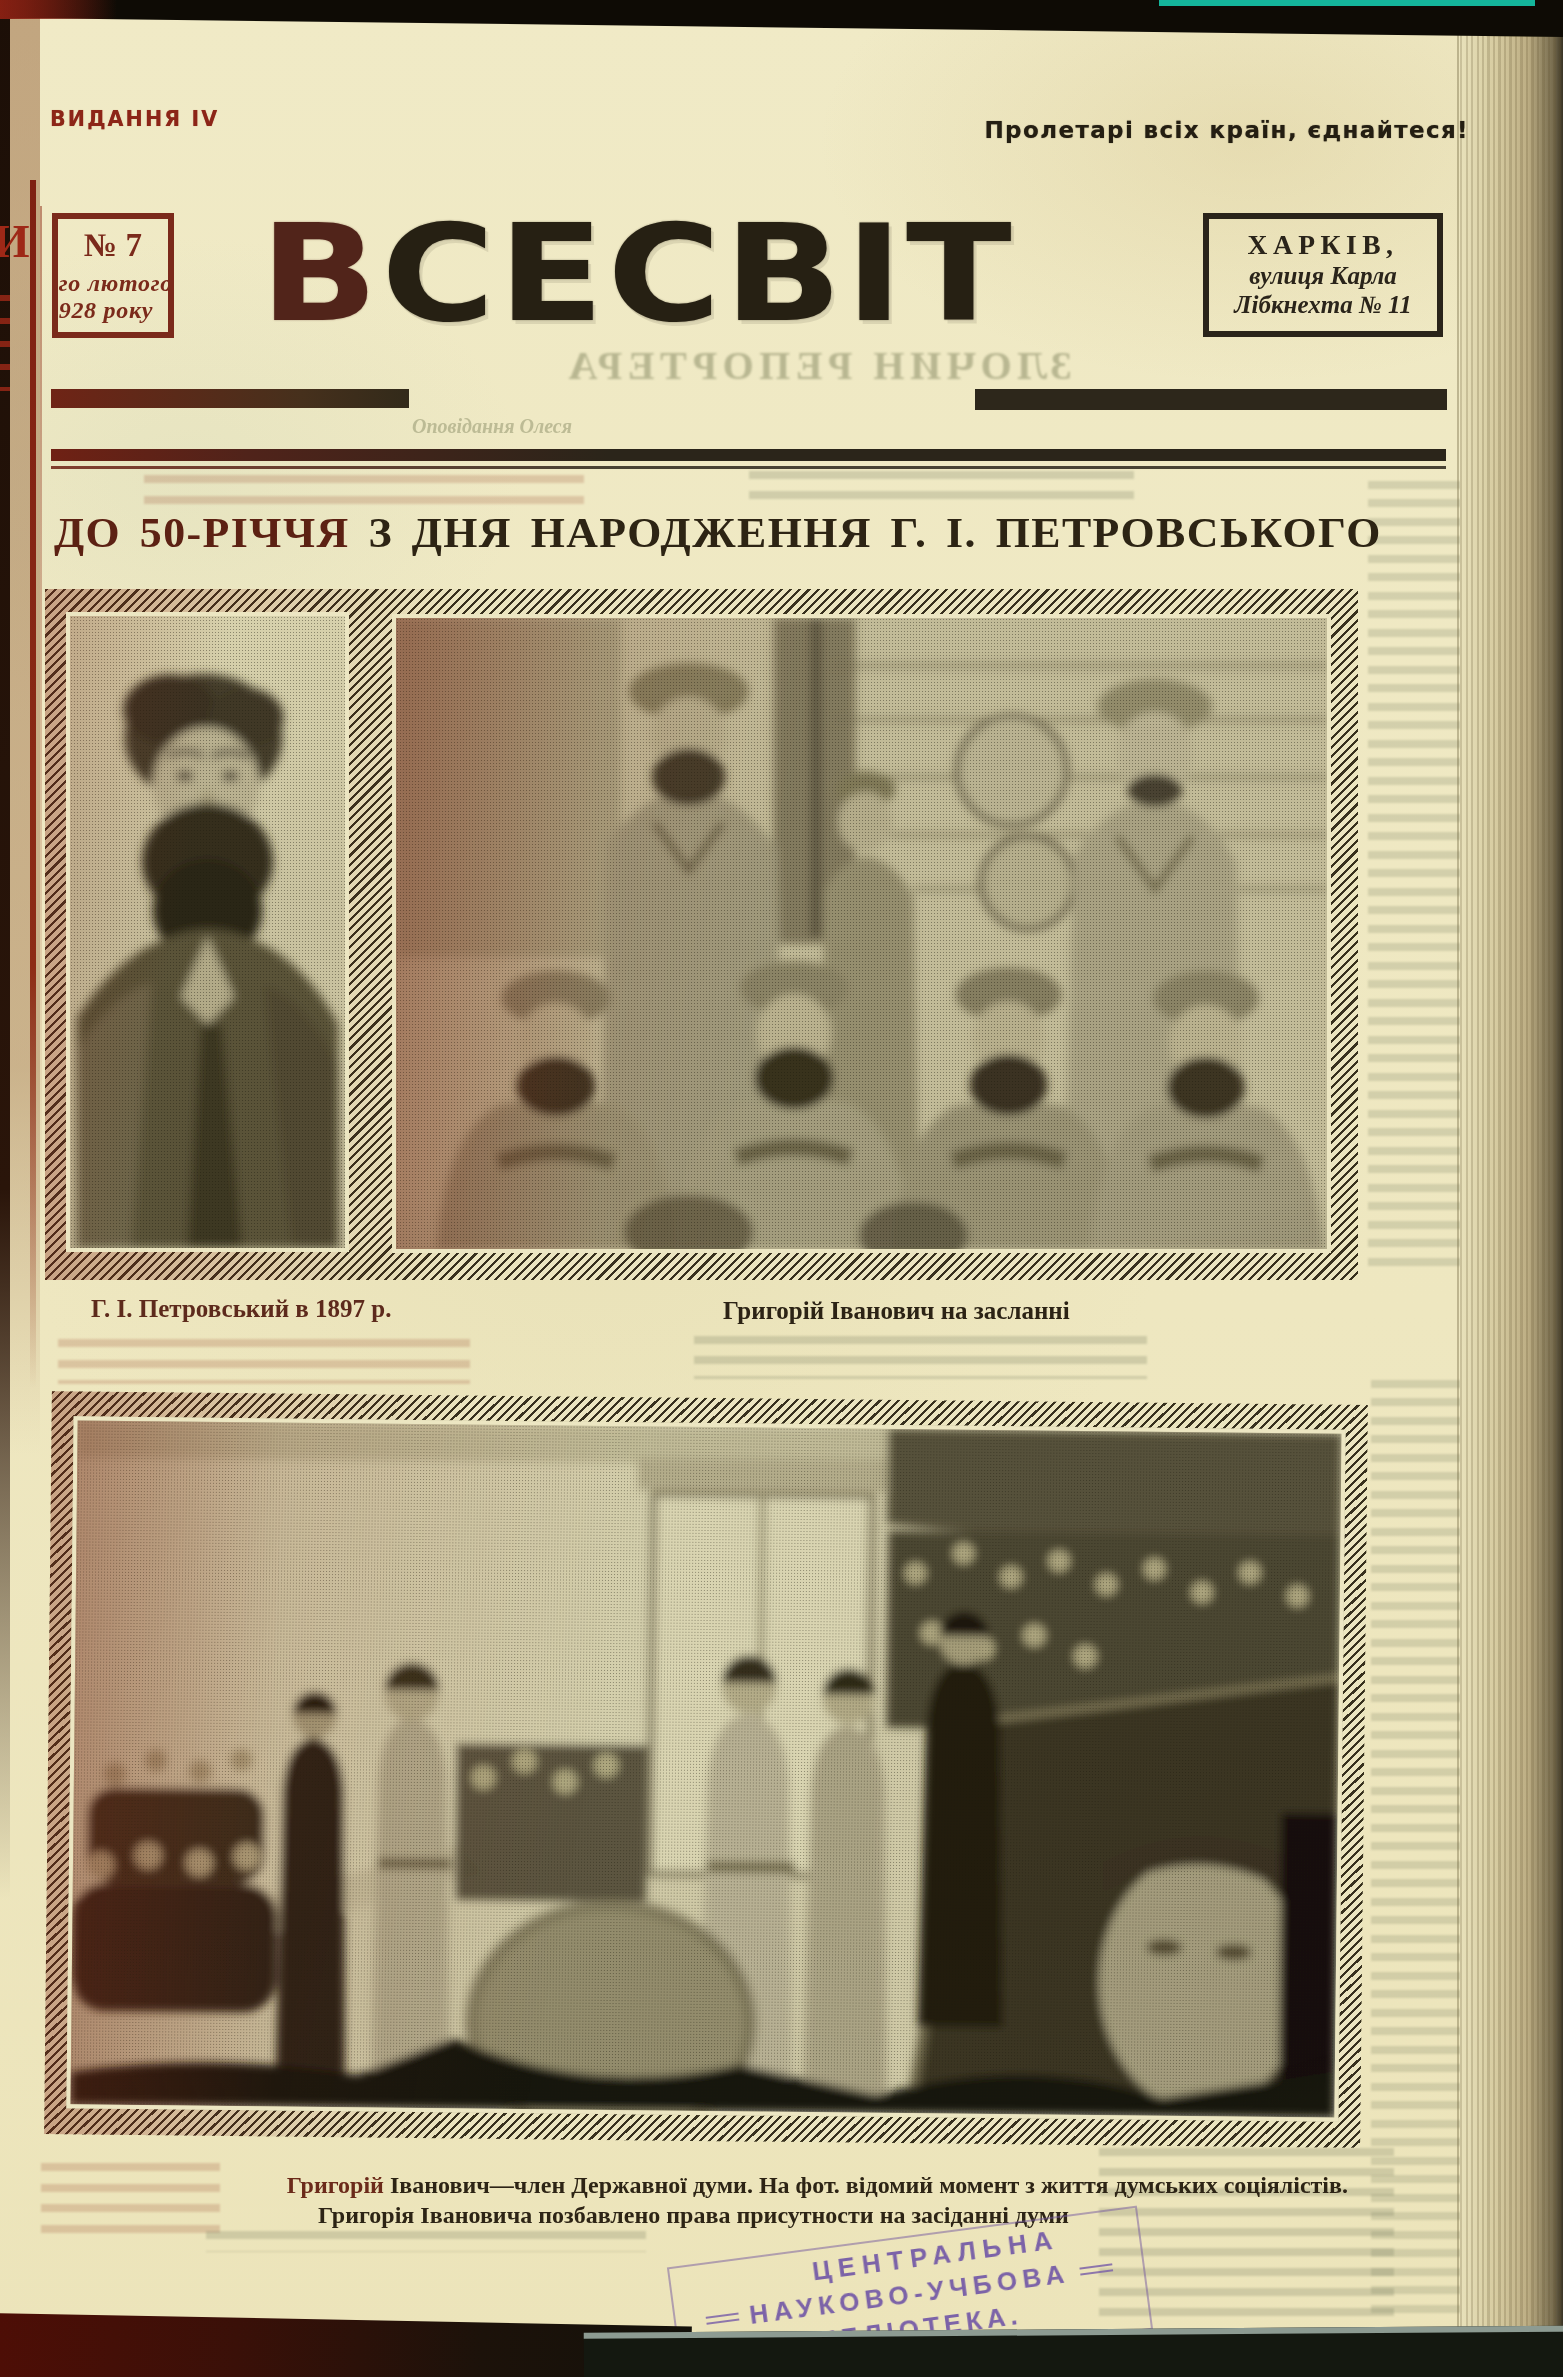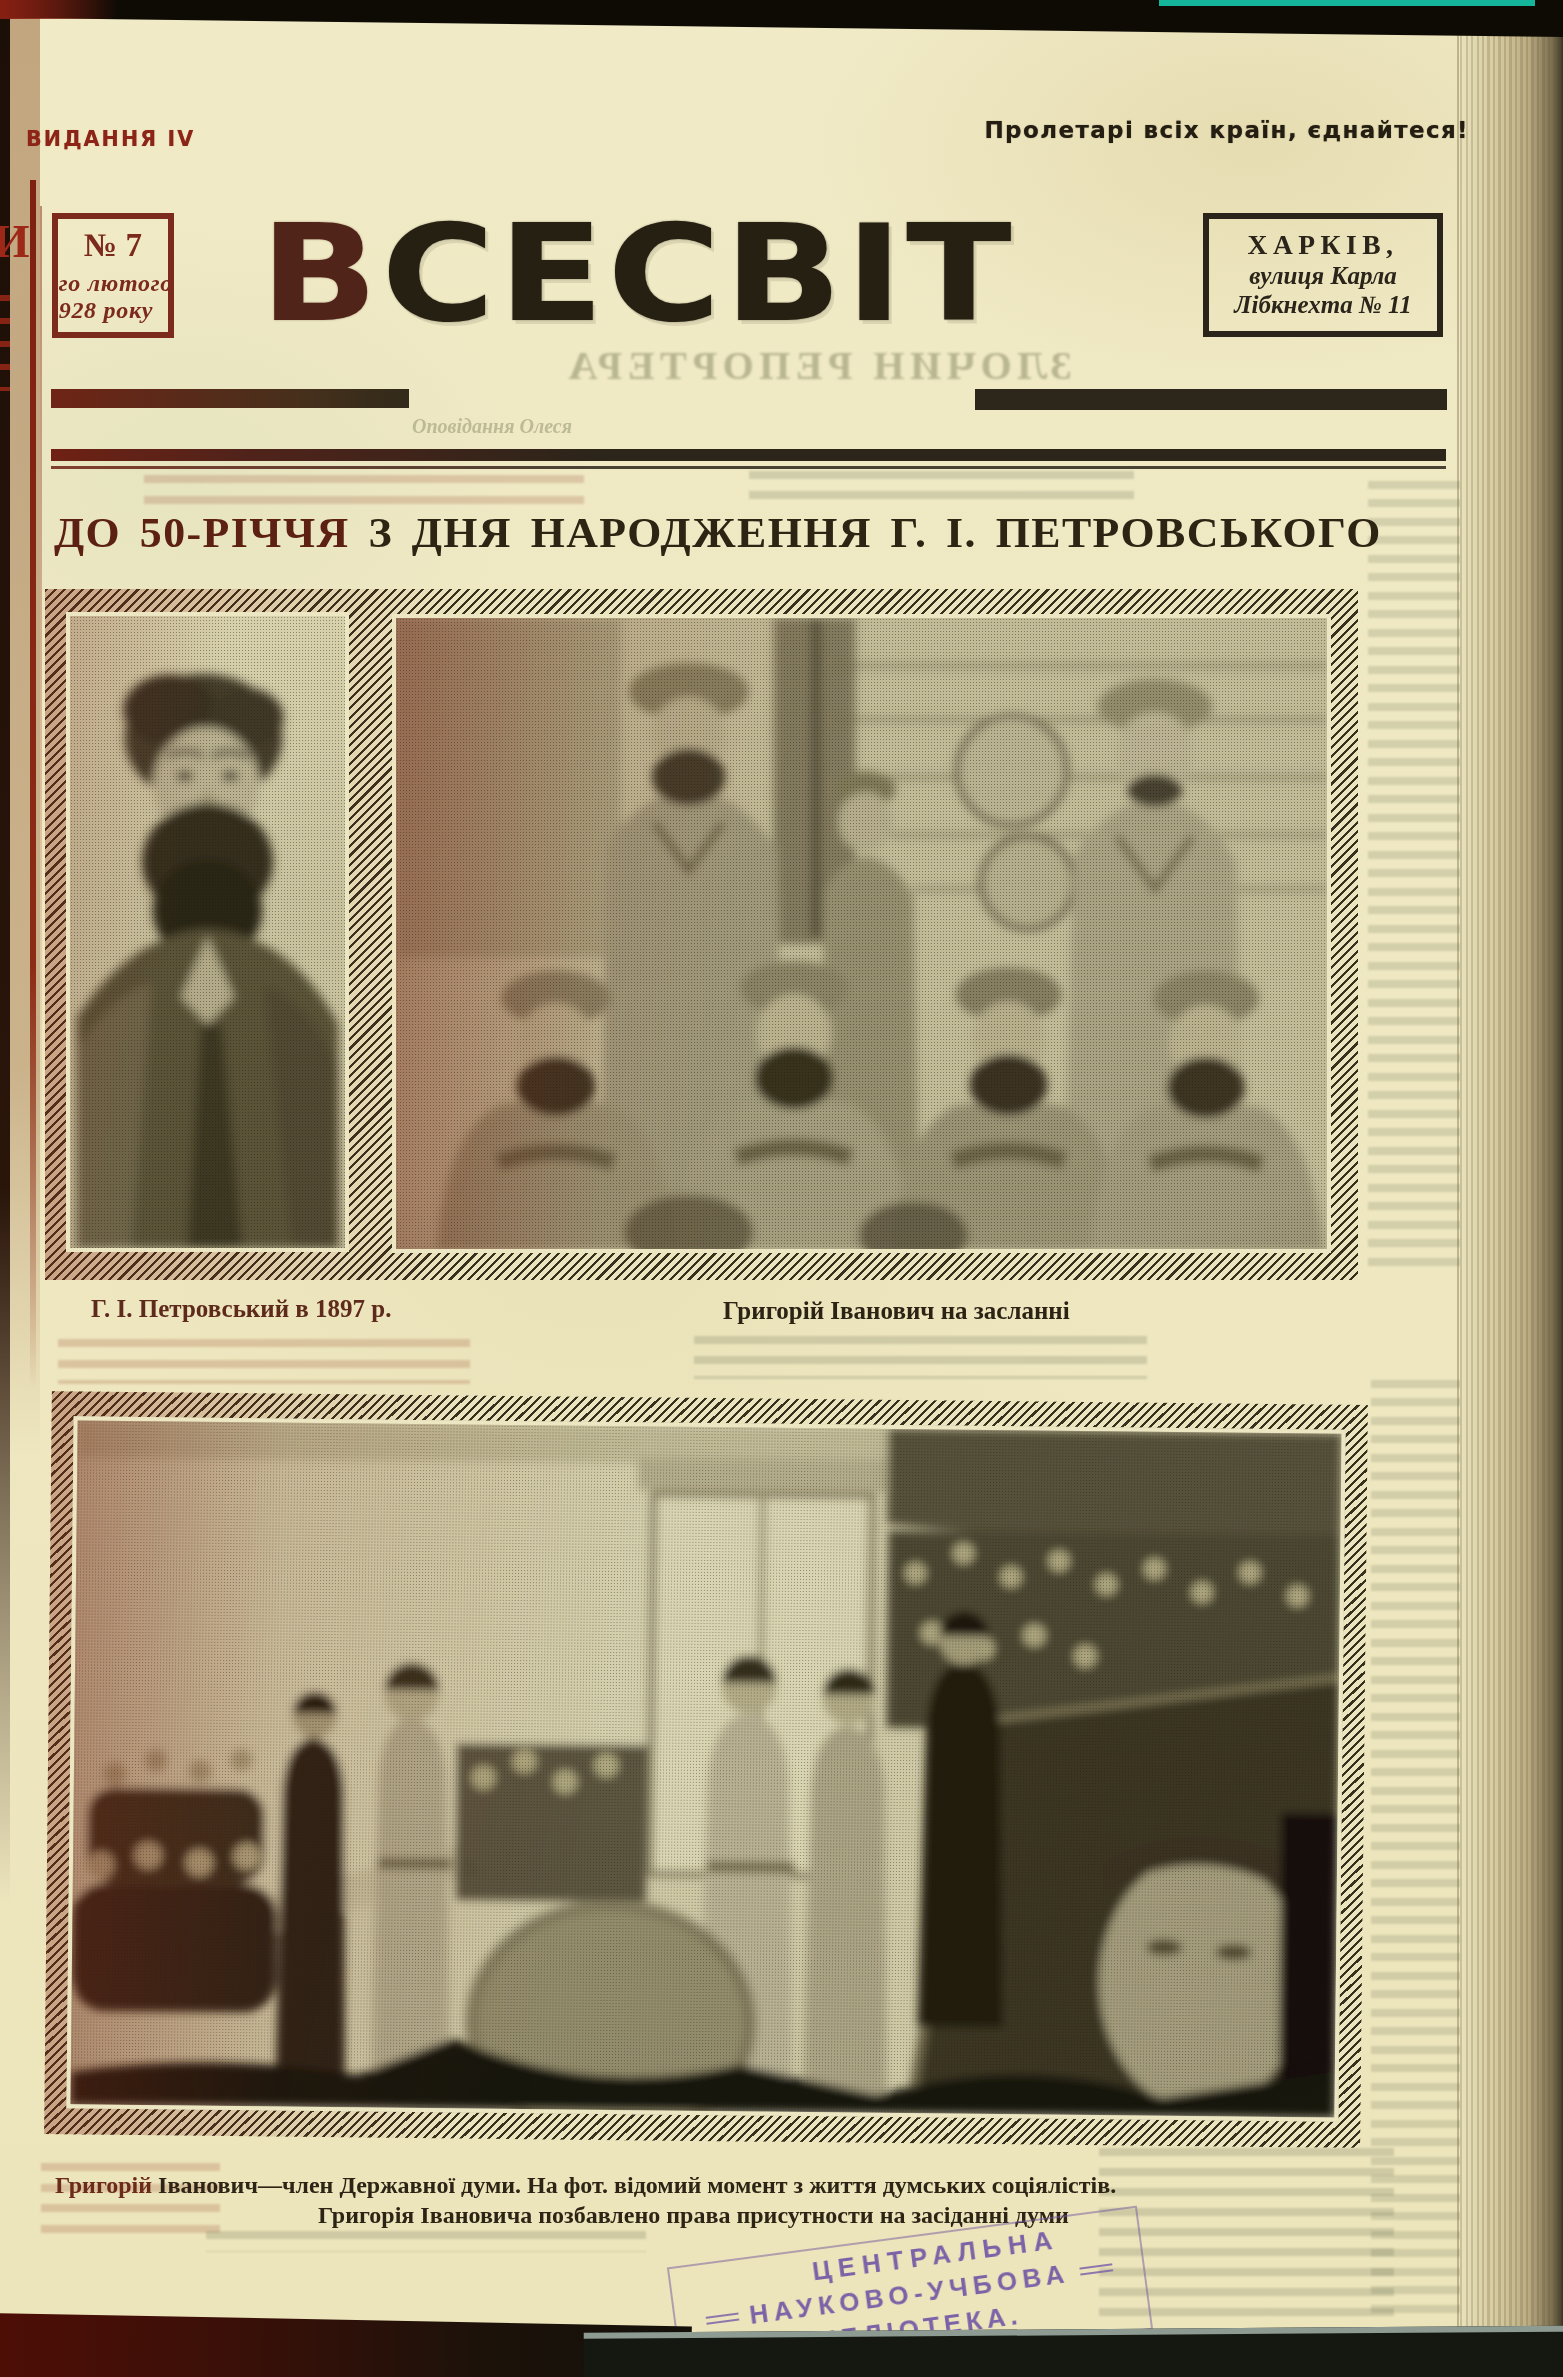--- a/index.html
+++ b/index.html
@@ -41,22 +41,22 @@
       linear-gradient(90deg,#e8e1ba 0%, #d6cba0 35%, #bdae84 65%, #766b4e 90%, #322d20 100%); }
   #page-crease { left:1457px; top:27.5px; width:2.1px; height:2335px; background:rgba(100,88,52,.35); z-index:11; }
 
   #band-bottom-left { left:-8.2px; top:2313px; width:700px; height:89px; z-index:35;
     transform:rotate(1.1deg); transform-origin:left top;
     background:linear-gradient(90deg,#4e0e06 0%, #3a1008 35%, #1c120a 70%, #14110a 100%); }
   #band-bottom-right { left:584px; top:2329px; width:1044px; height:82px; z-index:36;
     transform:rotate(-0.4deg); border-top:6.2px solid #8d9b92; background:#141810; }
 
   
-  #edition-label { left:26px; top:107px; font:bold 20.6px "DejaVu Sans", sans-serif;
-    letter-spacing:2.1px; color:#8c2517; text-shadow:0 0 0.7px rgba(140,37,23,.6); z-index:20;margin-top:20px; }
+  #edition-label { left:50px; top:107px; font:bold 20.6px "DejaVu Sans", sans-serif;
+    letter-spacing:2.1px; color:#8c2517; text-shadow:0 0 0.7px rgba(140,37,23,.6); z-index:20; }
   #slogan { left:935px; top:117px; width:534px; text-align:right;
     font:bold 23px "DejaVu Sans", sans-serif; letter-spacing:1.4px; color:#241e12;
     text-shadow:0 0 1px rgba(36,30,18,.7); z-index:20; }
 
   #issue-box { left:52px; top:213px; width:122px; height:125px; border:6.2px solid #7b2a1b;
     color:#7b2a1b; overflow:hidden; z-index:20; }
   #issue-number { margin:8.2px 0 5.5px 26px; font:bold 33px "Liberation Serif", serif; }
   .issue-date { margin-left:0.7px; font:bold italic 24px "Liberation Serif", serif; line-height:27.5px; letter-spacing:0.7px; }
 
   #masthead { left:260px; top:207px; width:886px; font:bold 163px "DejaVu Sans", sans-serif;
@@ -112,21 +112,21 @@
       radial-gradient(125% 95% at 50% 45%, rgba(0,0,0,0) 62%, rgba(52,46,28,.26)); }
 
   #frame-top { left:45px; top:589px; width:1313px; height:691px; }
   #photo-portrait { left:20.6px; top:23px; width:283px; height:640px; }
   #photo-group { left:347px; top:25px; width:939px; height:639px; }
   #frame-duma { left:48px; top:1398px; width:1316px; height:743px; transform:rotate(.6deg); }
   #photo-duma { left:22px; top:25px; width:1272px; height:692px; }
 
   #caption-portrait { left:91px; top:1295px; font:bold 25px "Liberation Serif", serif; color:#5d2a1c; z-index:20; }
   #caption-group { left:723px; top:1297px; font:bold 25px "Liberation Serif", serif; color:#2c2315; z-index:20; }
-  #caption-duma-1 { left:55px; top:2172px; width:1277px; text-align:left; white-space:nowrap;
+  #caption-duma-1 { left:71px; top:2172px; width:1277px; text-align:right; white-space:nowrap;
     font:bold 24px "Liberation Serif", serif; color:#2d2415; z-index:20; }
   #caption-duma-1 .lead { color:#6b2a1a; }
   #caption-duma-2 { left:55px; top:2202px; width:1277px; text-align:center;
     font:bold 24px "Liberation Serif", serif; color:#2d2415; z-index:20; }
 
   
   #stamp { left:673px; top:2236px; width:474px; height:125px; z-index:30;
     transform:rotate(-7.5deg); border:2.7px solid rgba(116,88,160,.50);
     color:#7c63a8; display:flex; flex-direction:column; align-items:center;
     filter:blur(0.3px); }

